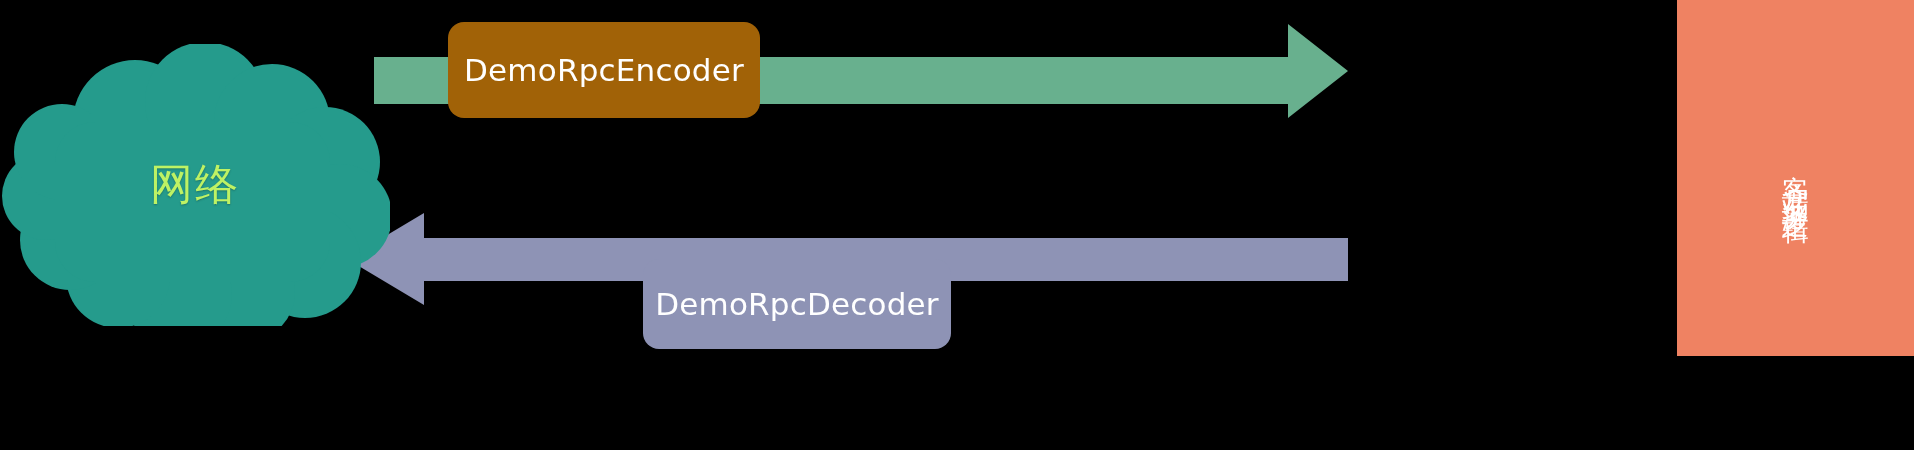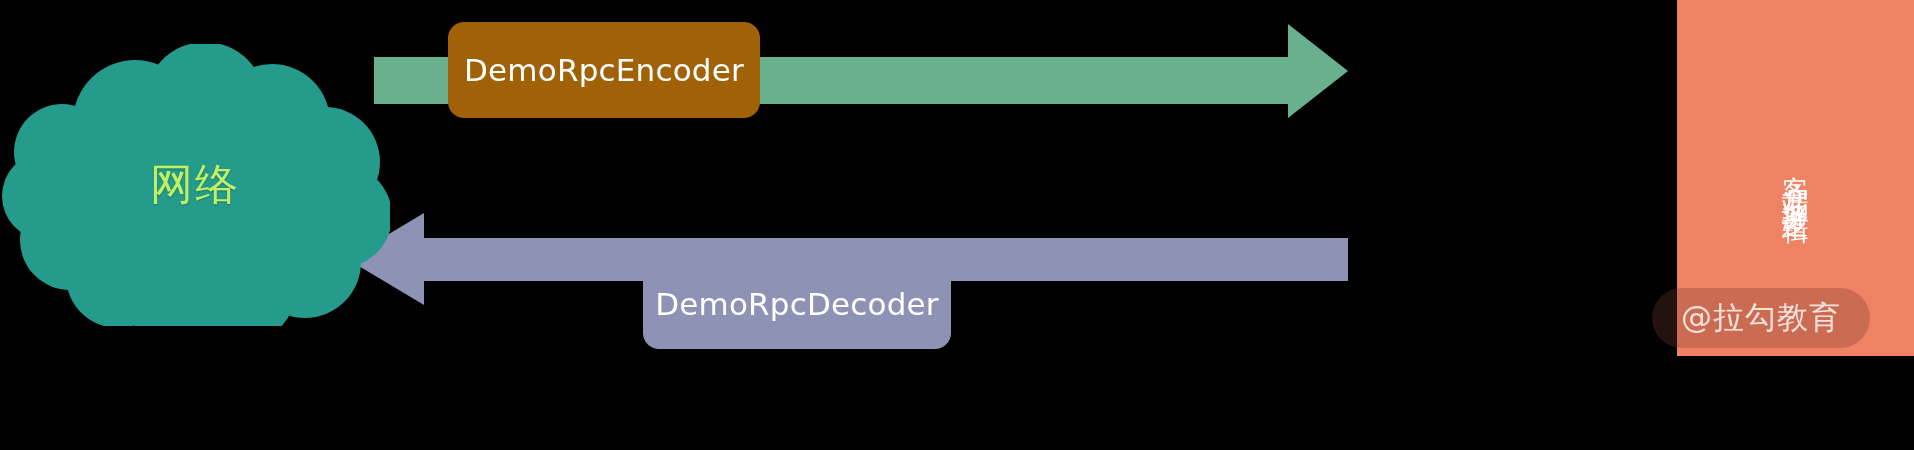--- a/index.html
+++ b/index.html
@@ -166,17 +166,14 @@
 
 
   <div id="box-decoder" class="node-box node-purple">
     <span>DemoRpcDecoder</span>
   </div>
 
   <div id="biz-panel">
     <div id="biz-panel-text">客户端业务逻辑</div>
   </div>
 
-  <div id="watermark">
-    <span id="watermark-text">@拉勾教育</span>
-  </div>
 
 </div>
 
 </body></html>

